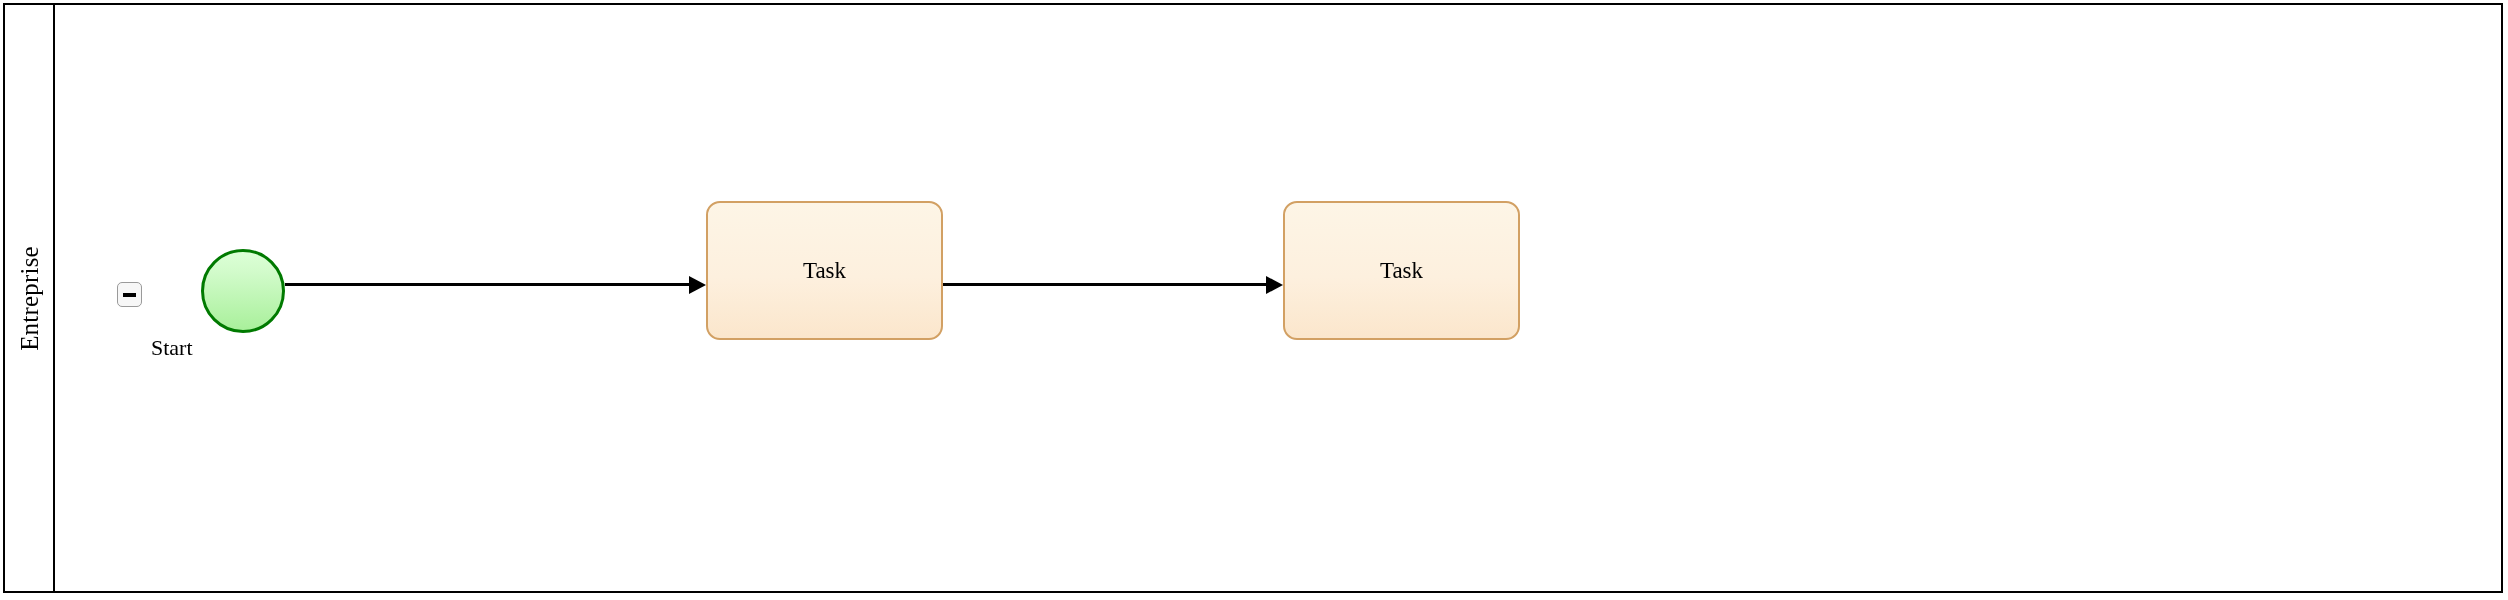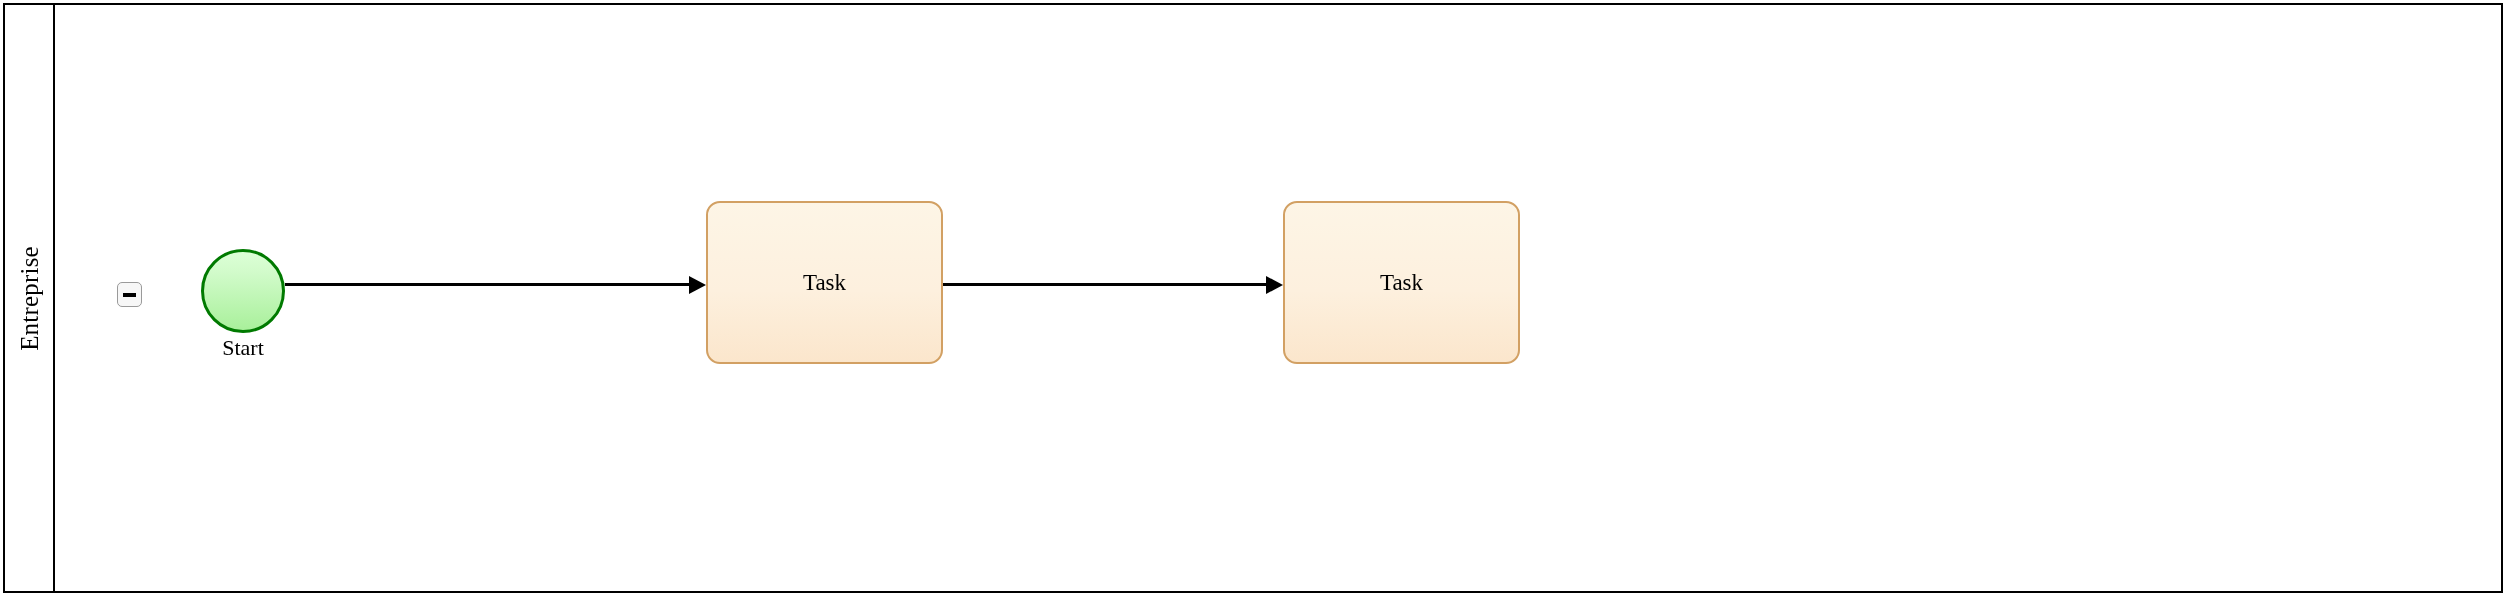--- a/index.html
+++ b/index.html
@@ -99,32 +99,31 @@
     border: 3px solid #007a00;
     box-sizing: border-box;
     background: linear-gradient(to bottom, #dcffd6 0%, #d2fbcb 25%, #a9f09b 100%);
   }
 
   .start-label {
     position: absolute;
     left: 96px;
     top: 330px;
     width: 184px;
-    text-align: center;
     font-size: 22px;
     color: #000000;
     white-space: nowrap;
   }
 
   
   .task {
     position: absolute;
     top: 196px;
     width: 237px;
-    height: 163px;
+    height: 139px;
     border: 2px solid #d2a063;
     border-radius: 14px;
     box-sizing: border-box;
     background: linear-gradient(to bottom, #fdf5e6 0%, #fdf0de 55%, #fbe6cc 100%);
     display: flex;
     align-items: center;
     justify-content: center;
   }
   .task-label {
     font-size: 23px;

